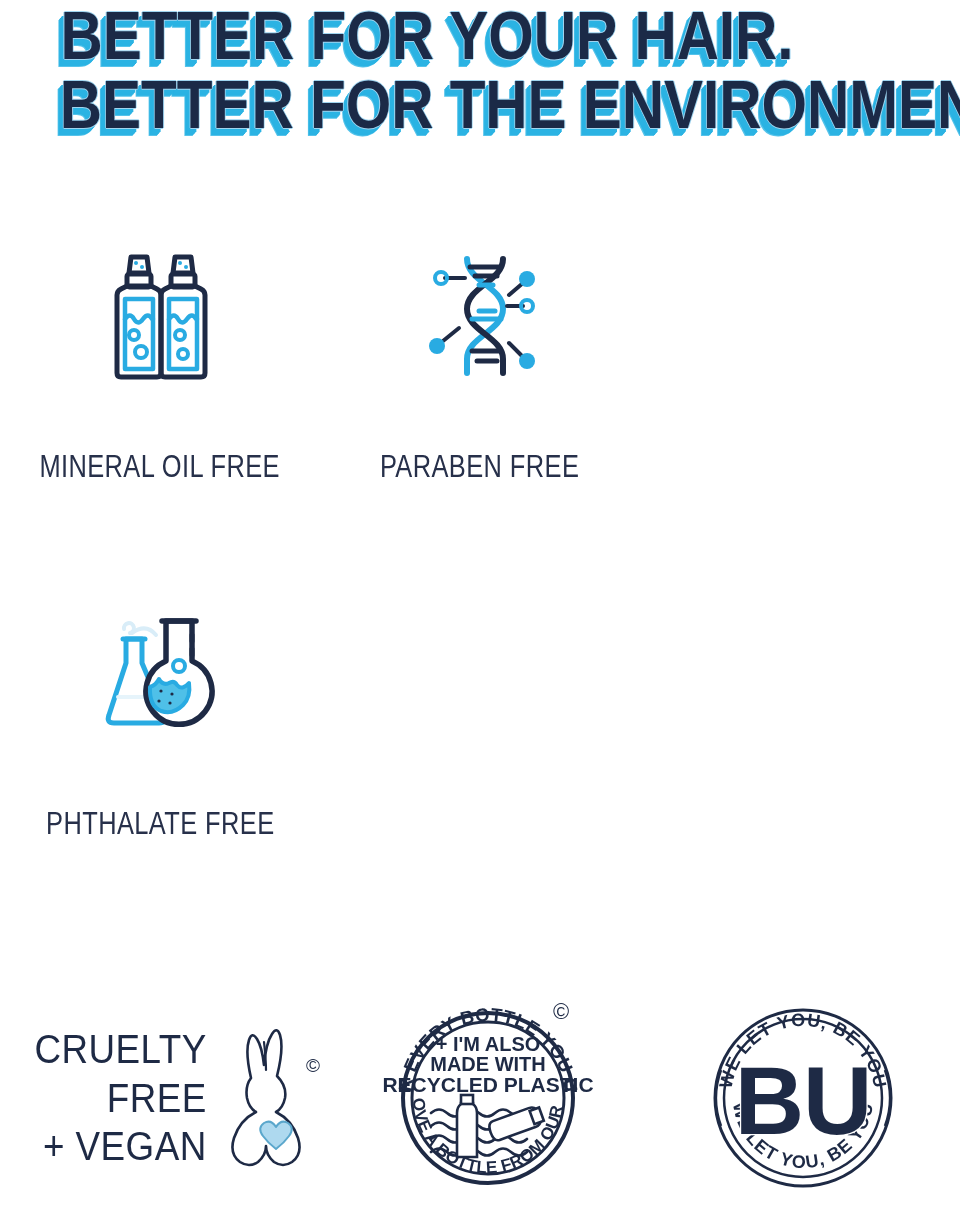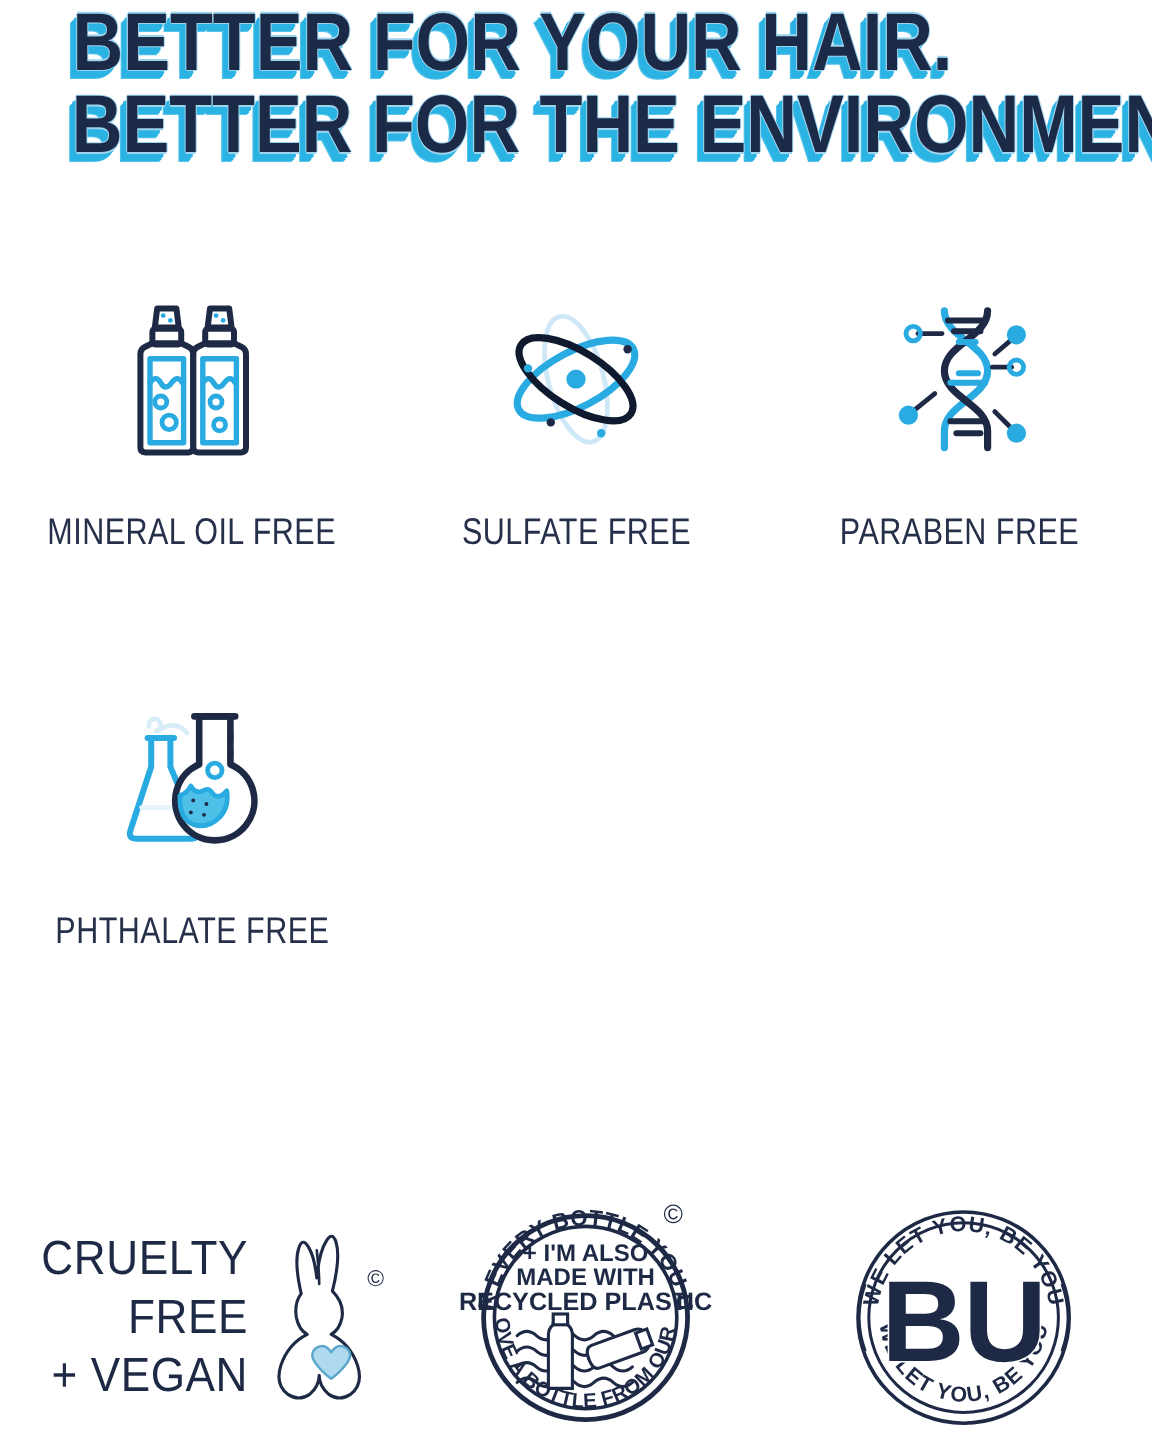--- a/index.html
+++ b/index.html
@@ -27,21 +27,21 @@
        -1px 0 0 #9fd4ef, 1px 0 0 #9fd4ef, 0 -1px 0 #9fd4ef, 0 1px 0 #9fd4ef,
        -3px 4px 0 #2bb3e3, -4px 5px 0 #2bb3e3, -5px 6px 0 #2bb3e3,
        -6px 7px 0 #2bb3e3, -7px 8px 0 #56c3ea;
   }
   .hl-1{font-size:68px;}
   .hl-2{font-size:68px;margin-top:2px;}
 
   
   .grid{position:absolute;left:0;top:236px;width:960px;}
   .row{display:flex;width:960px;}
-  .cell{width:320px;display:flex;flex-direction:column;align-items:center;}
+  .cell{width:320px;display:flex;flex-direction:column;align-items:center;gap:24px;}
   .icon-wrap{height:160px;display:flex;align-items:center;justify-content:center;}
   .cell-label{
     font-family:"Liberation Sans Narrow","Liberation Sans", sans-serif;
     font-weight:400;
     font-size:31px;
     line-height:1.33;
     letter-spacing:0.5px;
     color:#27304a;
     text-align:center;
     transform:scaleX(0.82);
@@ -106,37 +106,20 @@
               <rect x="76" y="23" width="24" height="13" rx="2.5" stroke="#1e2a45" stroke-width="5"></rect>
               <path d="M80 6 L96 6 L98 22 L78 22 Z" stroke="#1e2a45" stroke-width="5"></path>
               <circle cx="85" cy="12" r="2" fill="#29abe2" stroke="none"></circle>
               <circle cx="91" cy="16" r="2" fill="#29abe2" stroke="none"></circle>
             </g>
           </svg>
         </div>
         <div class="cell-label">MINERAL OIL FREE</div>
       </div>
 
-      <div class="cell">
-        <div class="icon-wrap">
-          <svg width="130" height="130" viewBox="0 0 130 130">
-            <g fill="none" stroke-linecap="round">
-              <ellipse cx="65" cy="65" rx="54" ry="23" stroke="#cfe8f7" stroke-width="4" transform="rotate(75 65 65)"></ellipse>
-              <ellipse cx="65" cy="65" rx="54" ry="23" stroke="#29abe2" stroke-width="6" transform="rotate(-28 65 65)"></ellipse>
-              <ellipse cx="65" cy="65" rx="54" ry="23" stroke="#0f1a2e" stroke-width="6" transform="rotate(32 65 65)"></ellipse>
-              <circle cx="65" cy="65" r="8" fill="#29abe2" stroke="none"></circle>
-              <circle cx="108" cy="40" r="3.5" fill="#1e2a45" stroke="none"></circle>
-              <circle cx="25" cy="56" r="3.5" fill="#29abe2" stroke="none"></circle>
-              <circle cx="44" cy="101" r="3.5" fill="#1e2a45" stroke="none"></circle>
-              <circle cx="86" cy="110" r="3.5" fill="#29abe2" stroke="none"></circle>
-            </g>
-          </svg>
-        </div>
-        <div class="cell-label">SULFATE FREE</div>
-      </div>
 
       <div class="cell">
         <div class="icon-wrap">
           <svg width="130" height="130" viewBox="0 0 130 130">
             <g fill="none" stroke-linecap="round">
 
               <path d="M52 8 C52 30 88 36 88 58 C88 80 52 86 52 108 C52 120 52 122 52 122" stroke="#29abe2" stroke-width="6"></path>
               <path d="M88 8 C88 30 52 36 52 58 C52 80 88 86 88 108 C88 120 88 122 88 122" stroke="#1e2a45" stroke-width="6"></path>
 
               <line x1="55" y1="16" x2="86" y2="16" stroke="#1e2a45" stroke-width="5"></line>

